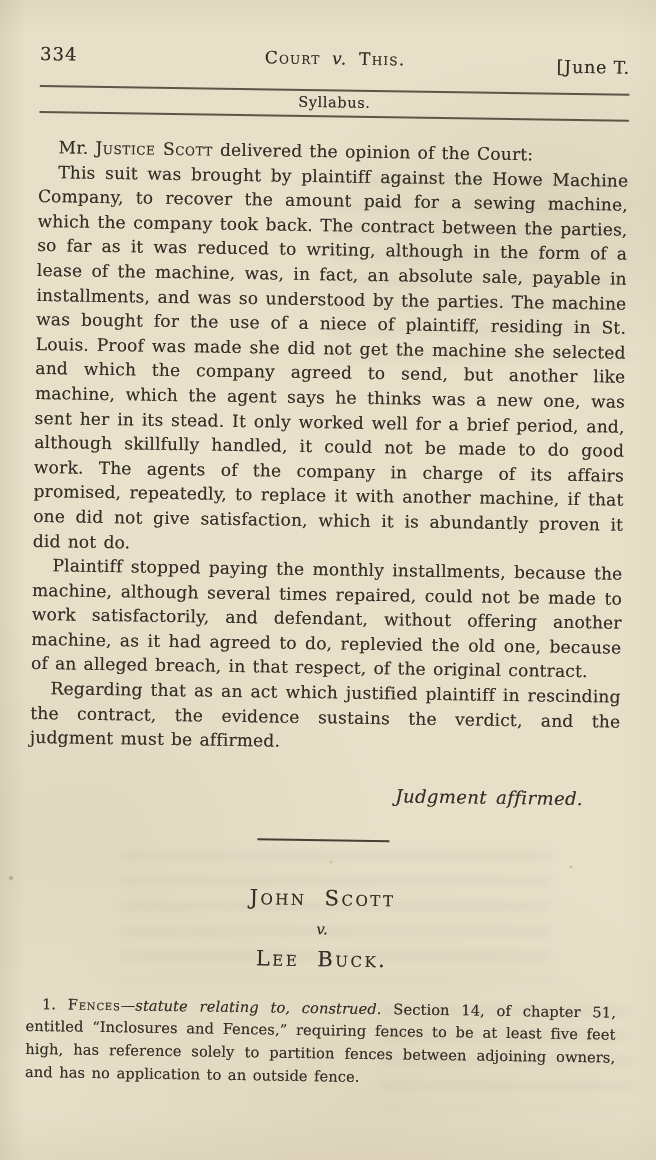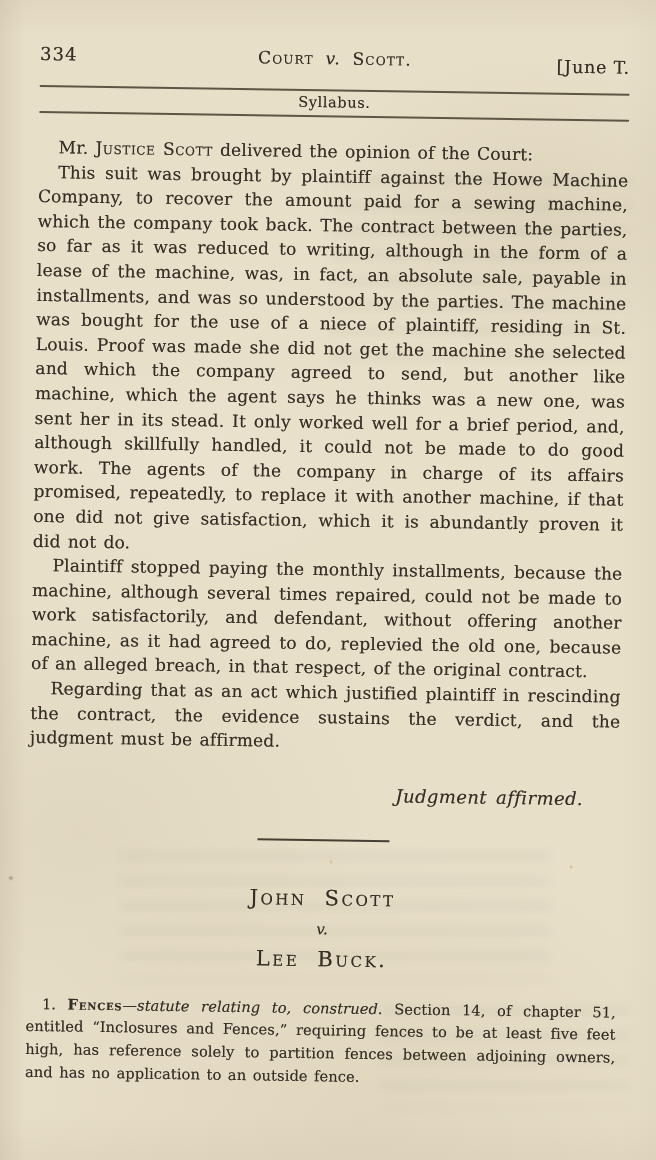--- a/index.html
+++ b/index.html
@@ -149,36 +149,36 @@
   
   .headnote {
     margin: 25px 0 0 0;
     font-size: 14.6px;
     line-height: 22.6px;
     letter-spacing: 0.1px;
     word-spacing: 1.8px;
     text-align: justify;
     text-indent: 16px;
   }
-  .headnote .hn-topic { letter-spacing: 0.8px; font-weight: bold; }
+  .headnote .hn-topic { letter-spacing: 0.8px; }
 </style>
 </head>
 <body>
 
 <div class="paper-texture"></div>
 <div class="bleed bleed-1"></div>
 <div class="bleed bleed-2"></div>
 <div class="bleed bleed-3"></div>
 
 <div class="page">
   <div class="content">
 
     <header class="running-head">
       <span class="page-num">334</span>
-      <span class="head-title"><span class="sc">Court</span> <span class="versus">v.</span> <span class="sc">Scott.</span></span>
+      <span class="head-title"><span class="sc">Court</span> <span class="versus">v.</span> <span class="sc">This.</span></span>
       <span class="term-label">[June T.</span>
     </header>
 
     <div class="rules-block">
       <div class="rule"></div>
       <div class="syllabus-label">Syllabus.</div>
       <div class="rule"></div>
     </div>
 
     <main class="opinion">

